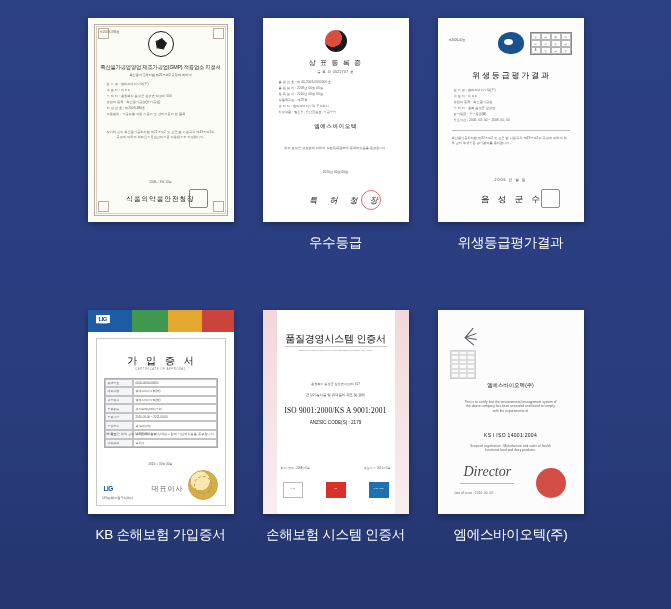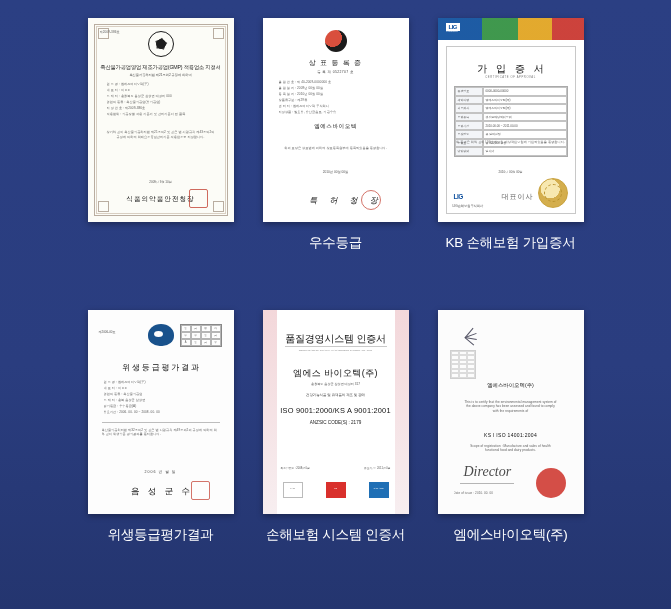--- a/index.html
+++ b/index.html
@@ -471,20 +471,21 @@
     font-size: 3.4px;
     color: #333;
   }
   .c5 .std {
     position: absolute;
     top: 96px; left: 0; right: 0;
     text-align: center;
     font-size: 7.4px;
     color: #111;
     letter-spacing: 0.2px;
+    font-family: Liberation Serif, serif;
   }
   .c5 .code {
     position: absolute;
     top: 110px; left: 0; right: 0;
     text-align: center;
     font-size: 4.6px;
     color: #222;
   }
   .c5 .dates {
     position: absolute;
@@ -656,20 +657,56 @@
           <div class="tiny">권 리 자 : 엠에스바이오텍 주식회사</div>
           <div class="tiny">지정상품 : 발효유, 유산균음료, 가공우유</div>
         </div>
         <div class="brand">엠에스바이오텍</div>
         <div class="stmt tiny c" style="white-space:normal">위의 표장은 상표법에 의하여 상표등록원부에 등록되었음을 증명합니다.</div>
         <div class="date">2010년 00월 00일</div>
         <div class="office">특 허 청 장</div>
         <div class="rstamp"></div>
       </div>
       <div class="cert-caption">우수등급</div>
+    </div>
+
+    <div class="cell">
+      <div class="cert-card c3">
+        <div class="mark"></div>
+        <div class="docno">제2006-00호</div>
+        <div class="boxgrid">
+          <div>등</div>
+          <div>급</div>
+          <div>평</div>
+          <div>가</div>
+          <div>우</div>
+          <div>수</div>
+          <div>등</div>
+          <div>급</div>
+          <div>A</div>
+          <div>등</div>
+          <div>급</div>
+          <div>부</div>
+        </div>
+        <div class="title">위 생 등 급 평 가 결 과</div>
+        <div class="fields row-lines">
+          <div class="tiny">업 소 명 : 엠에스바이오텍(주)</div>
+          <div class="tiny">대 표 자 : 이 o o</div>
+          <div class="tiny">영업의 종류 : 축산물가공업</div>
+          <div class="tiny">소 재 지 : 충북 음성군 삼성면</div>
+          <div class="tiny">평가등급 : 우수등급(A)</div>
+          <div class="tiny">유효기간 : 2006. 00. 00 ~ 2008. 00. 00</div>
+        </div>
+        <div class="divider"></div>
+        <div class="para tiny" style="white-space:normal">축산물가공처리법 제32조의2 및 같은 법 시행규칙 제49조의2의 규정에 의하여 위와 같이 위생수준 평가결과를 통지합니다.</div>
+        <div class="date">2006 년    월    일</div>
+        <div class="issuer">음 성 군 수</div>
+        <div class="rstamp"></div>
+      </div>
+      <div class="cert-caption">위생등급평가결과</div>
     </div>
 
     <div class="cell">
       <div class="cert-card c4">
         <div class="topbar"></div>
         <div class="ligbox">LIG</div>
         <div class="ligsub">Insurance</div>
         <div class="frame"></div>
         <div class="title">가 입 증 서</div>
         <div class="titlesub">CERTIFICATE OF APPROVAL</div>
@@ -695,63 +732,26 @@
         <div class="date">2010년 00월 00일</div>
         <div class="footlogo">LIG</div>
         <div class="footname">LIG손해보험주식회사</div>
         <div class="sign">대표이사</div>
         <div class="medal"></div>
       </div>
       <div class="cert-caption">KB 손해보험 가입증서</div>
     </div>
 
     <div class="cell">
-      <div class="cert-card c3">
-        <div class="mark"></div>
-        <div class="docno">제2006-00호</div>
-        <div class="boxgrid">
-          <div>등</div>
-          <div>급</div>
-          <div>평</div>
-          <div>가</div>
-          <div>우</div>
-          <div>수</div>
-          <div>등</div>
-          <div>급</div>
-          <div>A</div>
-          <div>등</div>
-          <div>급</div>
-          <div>부</div>
-        </div>
-        <div class="title">위 생 등 급 평 가 결 과</div>
-        <div class="fields row-lines">
-          <div class="tiny">업 소 명 : 엠에스바이오텍(주)</div>
-          <div class="tiny">대 표 자 : 이 o o</div>
-          <div class="tiny">영업의 종류 : 축산물가공업</div>
-          <div class="tiny">소 재 지 : 충북 음성군 삼성면</div>
-          <div class="tiny">평가등급 : 우수등급(A)</div>
-          <div class="tiny">유효기간 : 2006. 00. 00 ~ 2008. 00. 00</div>
-        </div>
-        <div class="divider"></div>
-        <div class="para tiny" style="white-space:normal">축산물가공처리법 제32조의2 및 같은 법 시행규칙 제49조의2의 규정에 의하여 위와 같이 위생수준 평가결과를 통지합니다.</div>
-        <div class="date">2006 년    월    일</div>
-        <div class="issuer">음 성 군 수</div>
-        <div class="rstamp"></div>
-      </div>
-      <div class="cert-caption">위생등급평가결과</div>
-    </div>
-
-    <div class="cell">
       <div class="cert-card c5">
         <div class="lband"></div>
         <div class="rband"></div>
         <div class="title">품질경영시스템 인증서</div>
         <div class="rule"></div>
         <div class="engsub">CERTIFICATE OF QUALITY MANAGEMENT SYSTEM  /  No. 0000</div>
-        <div class="company">엠에스 바이오텍(주)</div>
         <div class="addr">충청북도 음성군 삼성면 대정리 317</div>
         <div class="scope">건강기능식품 및 유제품의 제조 및 판매</div>
         <div class="std">ISO 9001:2000/KS A 9001:2001</div>
         <div class="code">
           <span>ANZSIC CODE(S) :</span>
           <span>2179</span>
         </div>
         <div class="dates">
           <span>최초인증일 : 2008년 0월</span>
           <span>유효기간 : 2011년 0월</span>

